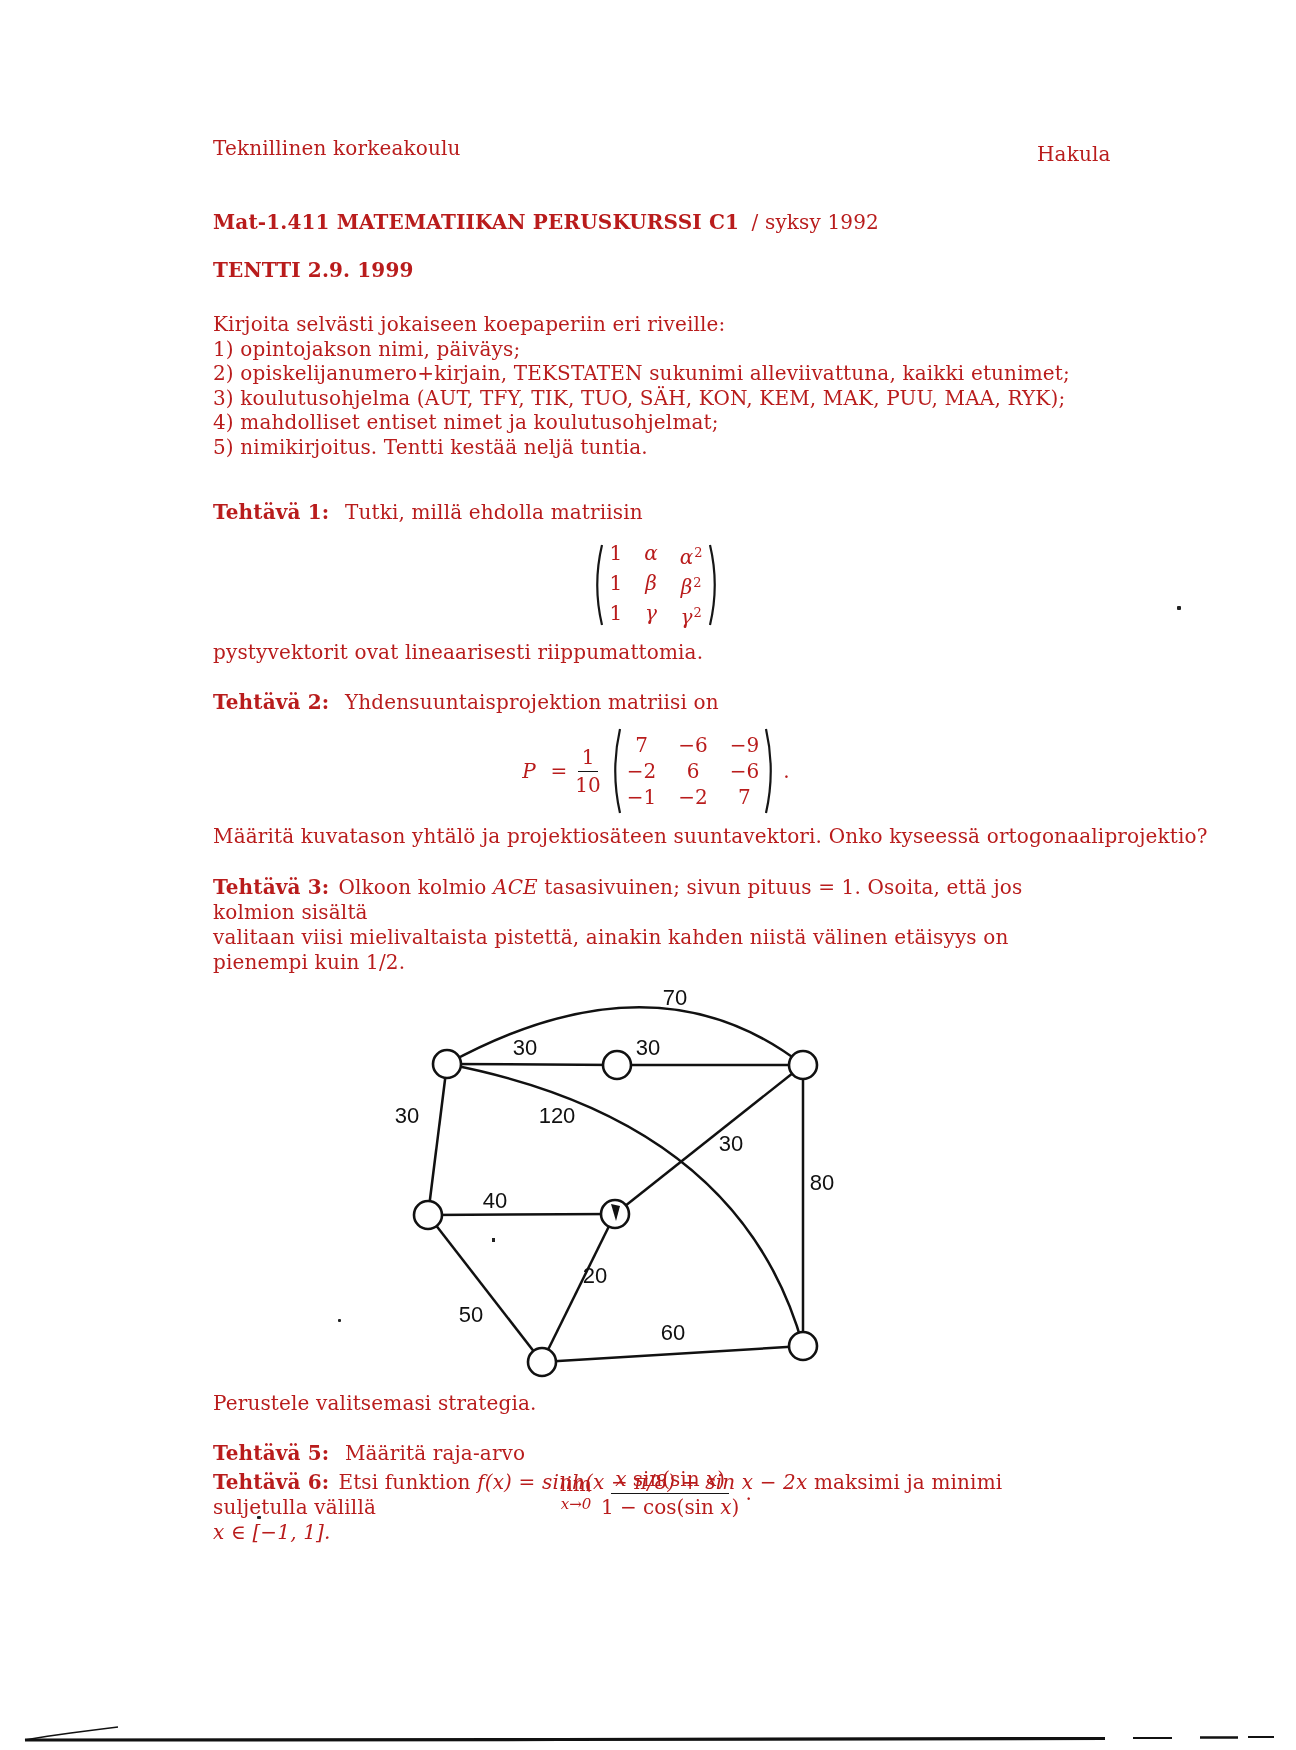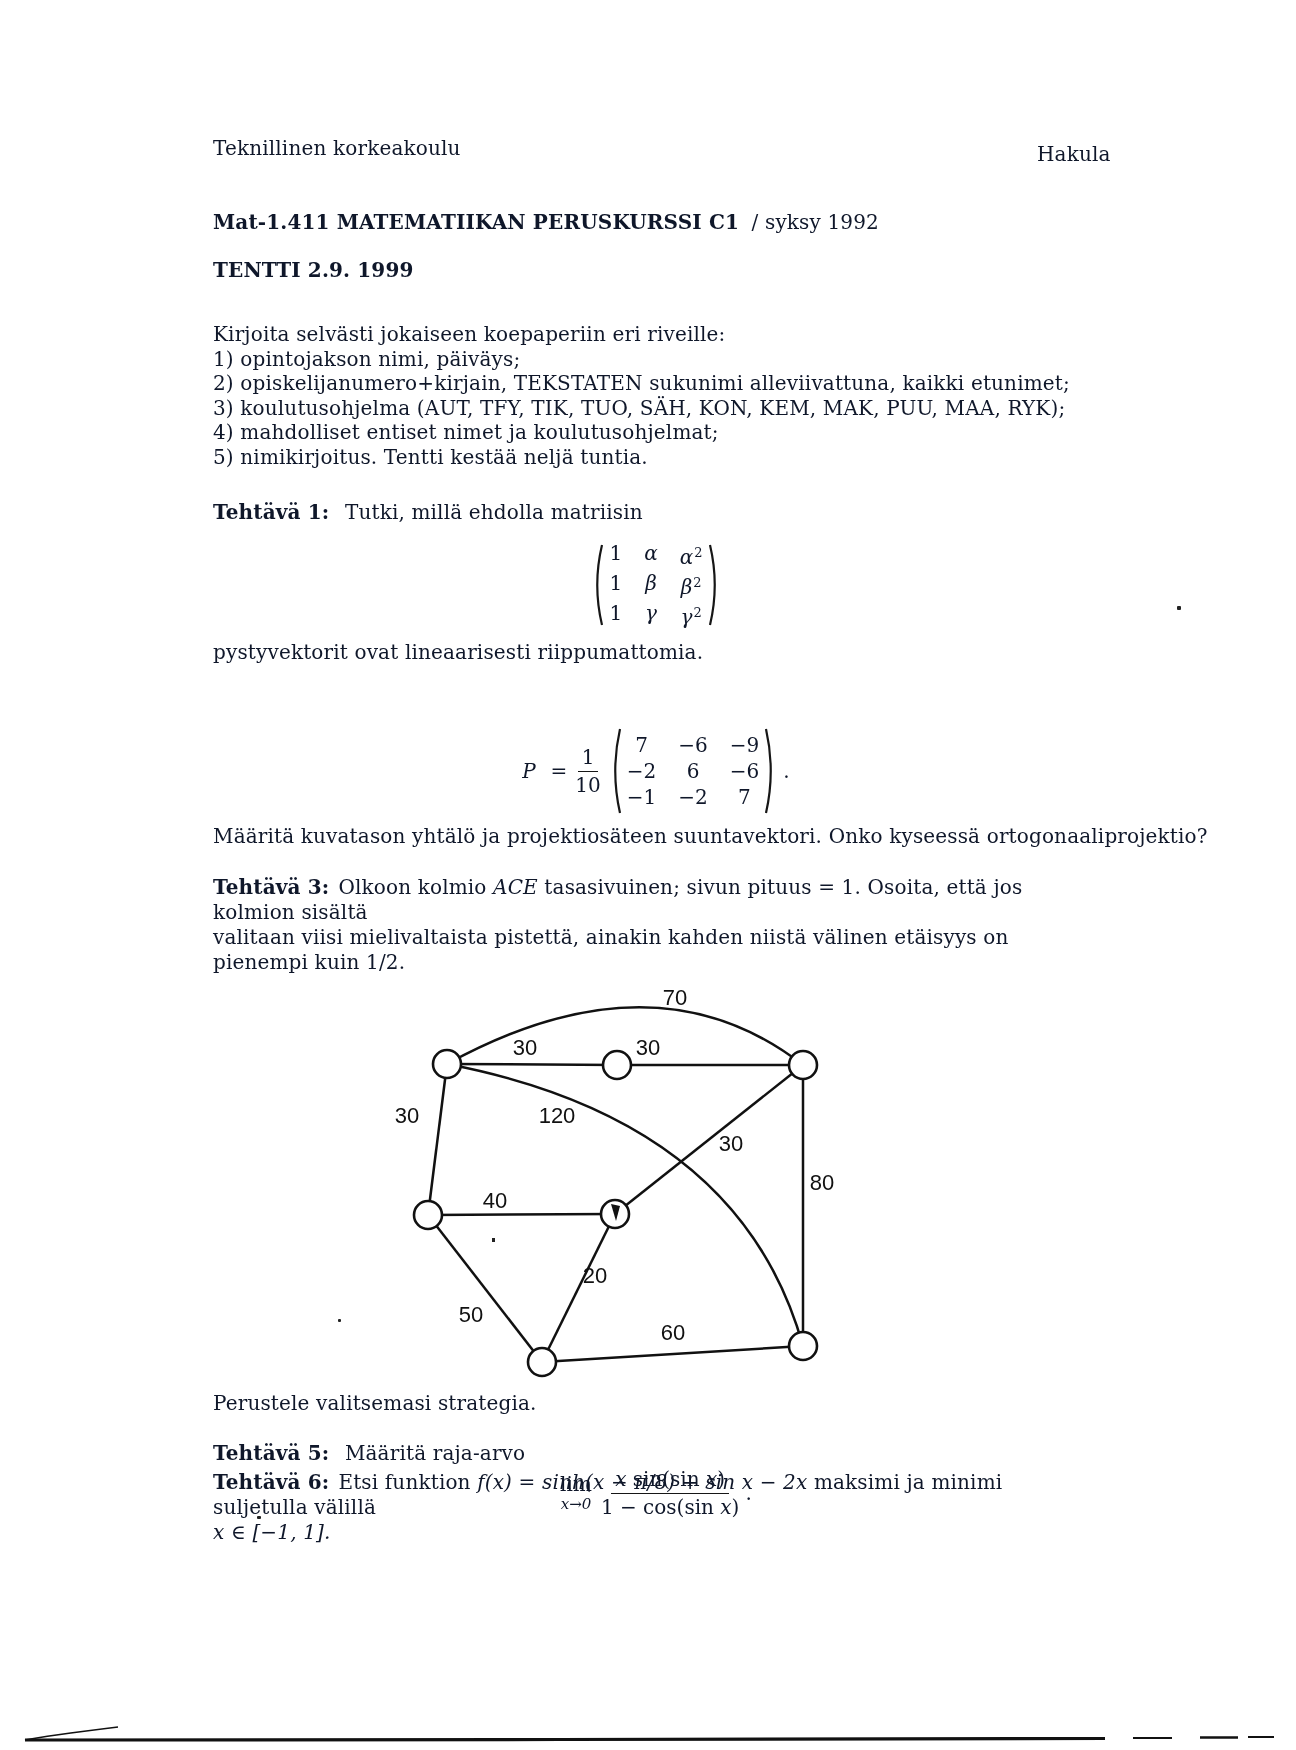--- a/index.html
+++ b/index.html
@@ -1,18 +1,18 @@
 <!DOCTYPE html>
 <html><head>
 <meta charset="utf-8">
 <style>
   html,body { margin:0; padding:0; background:#e8e8e8; }
   .page {
     position:relative; width:1296px; height:1750px; margin:0 auto;
-    background:#ffffff; color:#0f172a;
+    background:#ffffff; color:#b91c1c;
     font-family:"DejaVu Serif", serif; overflow:hidden;
   }
   .abs { position:absolute; }
   .t  { font-size:20px; line-height:25px; letter-spacing:0.15px; white-space:nowrap; }
   .wrapblock { white-space:normal; width:886px; }
   .bold { font-weight:bold; }
   .plabel { font-weight:bold; margin-right:9px; }
   .instr { font-size:20px; line-height:24.6px; letter-spacing:0.15px; }
   .center-row { left:213px; width:886px; display:flex; justify-content:center; align-items:center; }
   .mat { display:inline-flex; align-items:center; }
@@ -40,21 +40,21 @@
   <div class="abs t" style="left:213px; top:136px;">Teknillinen korkeakoulu</div>
   <div class="abs t" style="left:1037px; top:142px;">Hakula</div>
 
   <div class="abs t" style="left:213px; top:210px;">
     <span class="bold">Mat-1.411 MATEMATIIKAN PERUSKURSSI C1</span>
     <span style="margin-left:6px;">/ syksy 1992</span>
   </div>
 
   <div class="abs t bold" style="left:213px; top:258px;text-align:right;">TENTTI 2.9. 1999</div>
 
-  <div class="abs instr" style="left:213px; top:322px;">
+  <div class="abs instr" style="left:213px; top:312px;">
     <div>Kirjoita selvästi jokaiseen koepaperiin eri riveille:</div>
     <div>1) opintojakson nimi, päiväys;</div>
     <div>2) opiskelijanumero+kirjain, TEKSTATEN sukunimi alleviivattuna, kaikki etunimet;</div>
     <div>3) koulutusohjelma (AUT, TFY, TIK, TUO, SÄH, KON, KEM, MAK, PUU, MAA, RYK);</div>
     <div>4) mahdolliset entiset nimet ja koulutusohjelmat;</div>
     <div>5) nimikirjoitus. Tentti kestää neljä tuntia.</div>
   </div>
 
   <div class="abs t" style="left:213px; top:500px;">
     <span class="plabel">Tehtävä 1:</span>
@@ -78,20 +78,24 @@
         <span><i>γ</i><sup class="sq">2</sup></span>
       </span>
       <svg class="paren-svg" width="13" height="86">
         <path d="M2 3 Q 11.5 43 2 83" stroke="#161616" stroke-width="2.2" fill="none"></path>
       </svg>
     </span>
   </div>
 
   <div class="abs t" style="left:213px; top:640px;">pystyvektorit ovat lineaarisesti riippumattomia.</div>
 
+  <div class="abs t" style="left:213px; top:690px;">
+    <span class="plabel">Tehtävä 2:</span>
+    <span>Yhdensuuntaisprojektion matriisi on</span>
+  </div>
 
   <div class="abs center-row" style="top:726px;">
     <span class="t" style="font-size:20px;"><i>P</i>
       <span class="eq">=</span></span>
     <span class="frac" style="margin-right:8px;">
       <span class="fnum">1</span>
       <span class="fden">10</span>
     </span>
     <span class="mat">
       <svg class="paren-svg" width="13" height="90">

